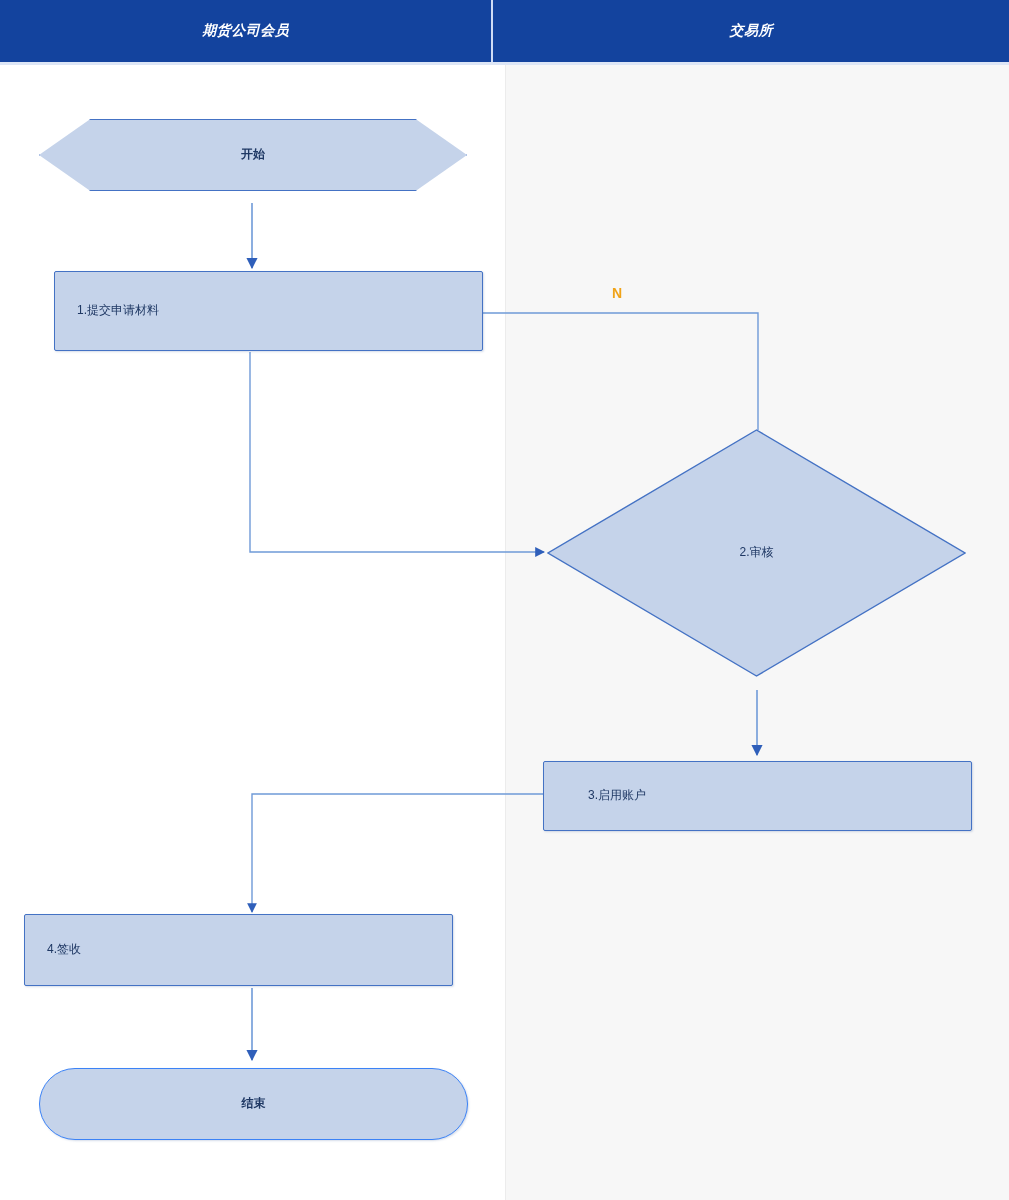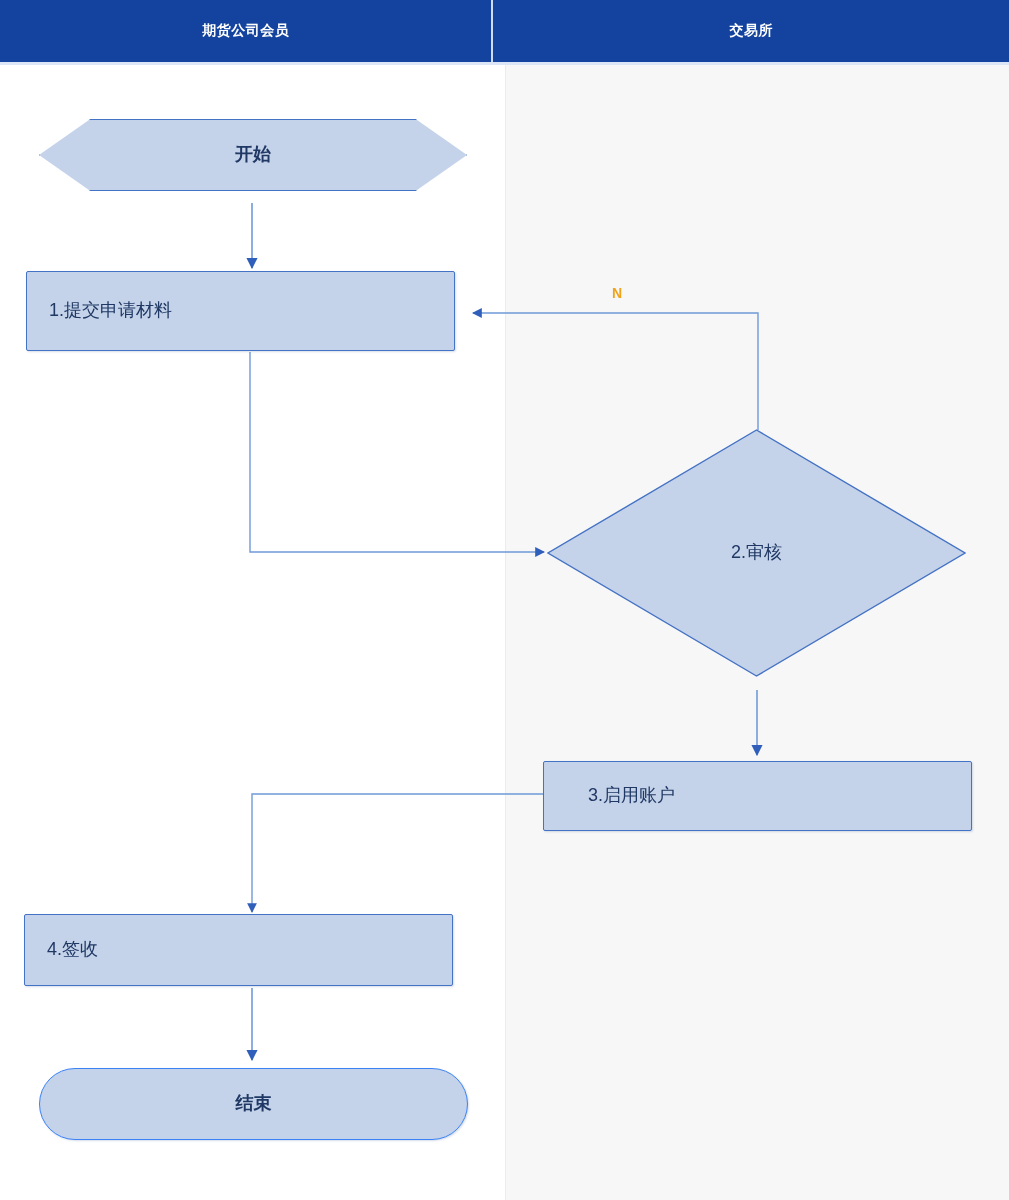--- a/index.html
+++ b/index.html
@@ -35,20 +35,21 @@
   .lane-head {
     height: 62px;
     background: #13439e;
     color: #ffffff;
     font-size: 14px;
     font-weight: bold;
     letter-spacing: 0.5px;
     display: flex;
     align-items: center;
     justify-content: center;
+    font-style: italic;
   }
   #lane-head-left  { width: 505px; border-right: 2px solid #cfdcf5; }
   #lane-head-right { width: 528px; text-align: right; }
   #header-underline {
     position: absolute;
     left: 0; top: 62px;
     width: 1009px; height: 3px;
     background: #dde6f6;
     z-index: 5;
   }
@@ -71,21 +72,21 @@
     pointer-events: none;
   }
 
   
   .node {
     position: absolute;
     z-index: 3;
     display: flex;
     align-items: center;
     color: #1f3864;
-    font-size: 18px;
+    font-size: 12px;
     line-height: 1.3;
   }
 
   .node-process {
     background: #c5d3ea;
     border: 1px solid #4472c4;
     border-radius: 2px;
     padding-left: 22px;
     justify-content: flex-start;
     box-shadow: 1px 1px 2px rgba(70,100,160,0.22);
@@ -159,21 +160,21 @@
 
     <path d="M 543 794 L 252 794 L 252 912" fill="none" stroke="#6f9ad8" stroke-width="1.4" marker-end="url(#arrow)"></path>
 
     <path d="M 252 988 L 252 1060" fill="none" stroke="#6f9ad8" stroke-width="1.6" marker-end="url(#arrow)"></path>
   </svg>
 
   <div class="node node-terminator-start" style="left:39px; top:119px; width:428px; height:72px;">
     <span>开始</span>
   </div>
 
-  <div class="node node-process" style="left:26px; top:271px; width:429px; height:80px;">
+  <div class="node node-process" style="left:54px; top:271px; width:429px; height:80px;">
     <span>1.提交申请材料</span>
   </div>
 
   <div class="node node-decision" style="left:547px; top:429px; width:419px; height:248px;">
     <svg width="419" height="248" viewBox="0 0 419 248">
       <polygon points="209.5,1 418,124 209.5,247 1,124" fill="#c5d3ea" stroke="#4472c4" stroke-width="1.4"></polygon>
     </svg>
     <span class="decision-label">2.审核</span>
   </div>
 

